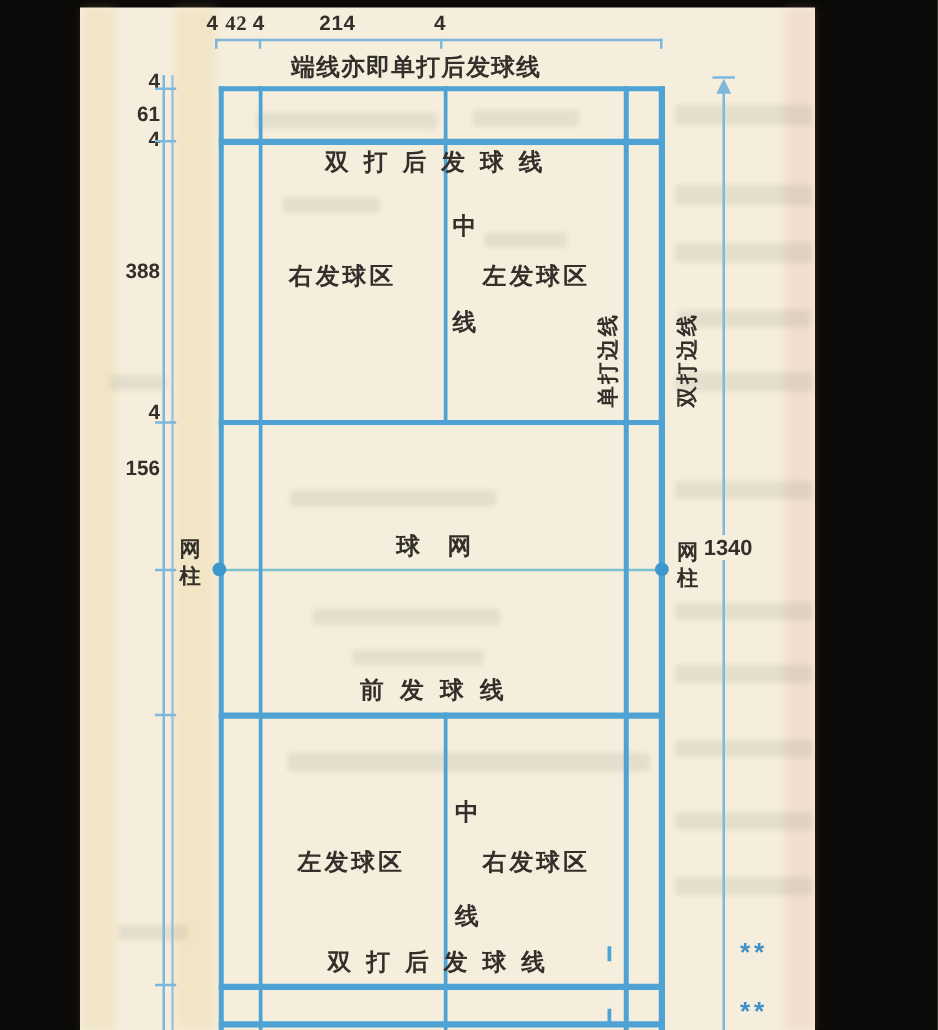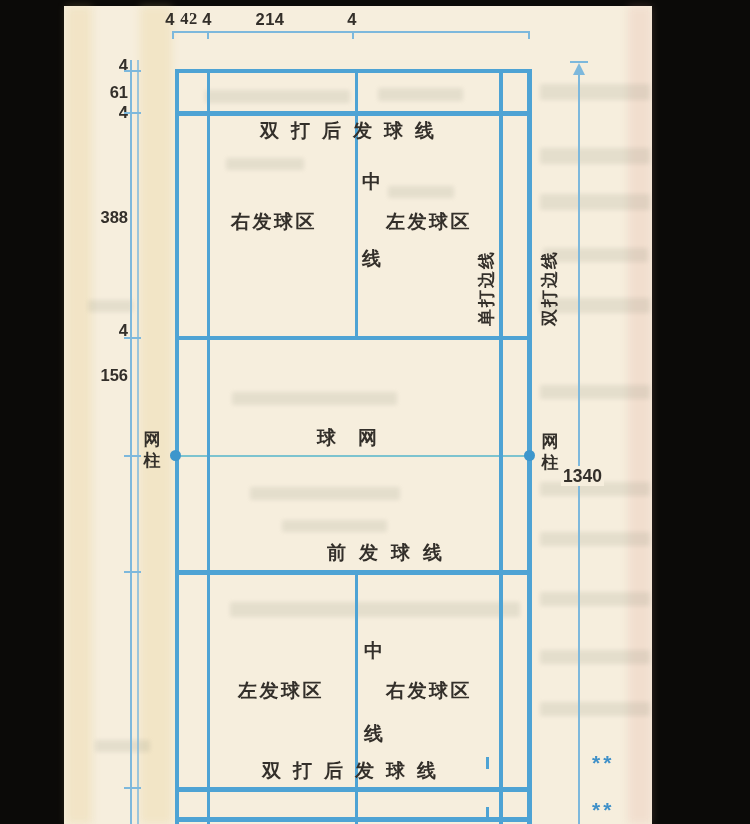--- a/index.html
+++ b/index.html
@@ -63,20 +63,21 @@
   <div class="txt dim" style="left:197px;top:10px;width:20px;text-align:center;">4</div>
   <div class="txt dim" style="left:255px;top:10px;width:30px;text-align:center;">214</div>
   <div class="txt dim" style="left:342px;top:10px;width:20px;text-align:center;">4</div>
 
   <div class="dl" style="left:172px;top:31px;width:358px;height:2px;"></div>
   <div class="dl" style="left:172px;top:31px;width:2px;height:8px;"></div>
   <div class="dl" style="left:207px;top:31px;width:2px;height:8px;"></div>
   <div class="dl" style="left:352px;top:31px;width:2px;height:8px;"></div>
   <div class="dl" style="left:528px;top:31px;width:2px;height:8px;"></div>
 
+  <div class="txt cjk" style="left:183px;top:44px;width:300px;text-align:center;letter-spacing:1px;">端线亦即单打后发球线</div>
 
   <div class="ldim" style="top:56px;">4</div>
   <div class="ldim" style="top:83px;">61</div>
   <div class="ldim" style="top:103px;">4</div>
   <div class="ldim" style="top:208px;">388</div>
   <div class="ldim" style="top:321px;">4</div>
   <div class="ldim" style="top:366px;">156</div>
 
   <div class="dl" style="left:130px;top:60px;width:2px;height:764px;"></div>
   <div class="dl" style="left:137px;top:60px;width:1.5px;height:764px;opacity:.75;"></div>
@@ -98,37 +99,37 @@
   <div class="cl" style="left:175px;top:69px;width:4px;height:755px;"></div>
   <div class="cl" style="left:207px;top:69px;width:3px;height:755px;"></div>
   <div class="cl" style="left:355px;top:69px;width:3px;height:271px;"></div>
   <div class="cl" style="left:355px;top:570px;width:3px;height:254px;"></div>
   <div class="cl" style="left:499px;top:69px;width:3.5px;height:755px;"></div>
   <div class="cl" style="left:527px;top:69px;width:5px;height:755px;"></div>
 
   <div class="dl" style="left:578px;top:66px;width:2px;height:758px;"></div>
   <div class="dl" style="left:570px;top:61px;width:18px;height:2px;"></div>
   <div class="arrowup" style="left:573px;top:63px;"></div>
-  <div class="txt" style="left:561px;top:466px;font-size:17.5px;font-weight:bold;background:#f6eedd;padding:0 2px;">1340</div>
+  <div class="txt" style="left:561px;top:428px;font-size:17.5px;font-weight:bold;background:#f6eedd;padding:0 2px;">1340</div>
 
   <div class="txt cjk spread" style="left:233px;top:120px;">双打后发球线</div>
   <div class="txt cjk" style="left:362px;top:171px;">中</div>
   <div class="txt cjk" style="left:231px;top:211px;letter-spacing:2.5px;">右发球区</div>
   <div class="txt cjk" style="left:386px;top:211px;letter-spacing:2.5px;">左发球区</div>
   <div class="txt cjk" style="left:362px;top:248px;">线</div>
   <div class="vlabel" style="left:445px;top:278px;">单打边线</div>
   <div class="vlabel" style="left:508px;top:278px;">双打边线</div>
 
   <div class="stack" style="left:142px;top:429px;">网柱</div>
   <div class="dot" style="left:170px;top:450px;"></div>
   <div class="txt cjk" style="left:317px;top:427px;letter-spacing:22px;">球网</div>
   <div class="dot" style="left:524px;top:450px;"></div>
   <div class="stack" style="left:540px;top:431px;">网柱</div>
 
-  <div class="txt cjk" style="left:288px;top:542px;letter-spacing:13px;margin-left:39px;">前发球线</div>
+  <div class="txt cjk" style="left:288px;top:542px;letter-spacing:13px;">前发球线</div>
 
   <div class="txt cjk" style="left:364px;top:640px;">中</div>
   <div class="txt cjk" style="left:238px;top:680px;letter-spacing:2.5px;">左发球区</div>
   <div class="txt cjk" style="left:386px;top:680px;letter-spacing:2.5px;">右发球区</div>
   <div class="txt cjk" style="left:364px;top:723px;">线</div>
   <div class="txt cjk spread" style="left:235px;top:760px;">双打后发球线</div>
 
   <div class="ftick" style="left:486px;top:757px;"></div>
   <div class="ftick" style="left:486px;top:807px;"></div>
   <div class="ast" style="left:592px;top:752px;">**</div>

